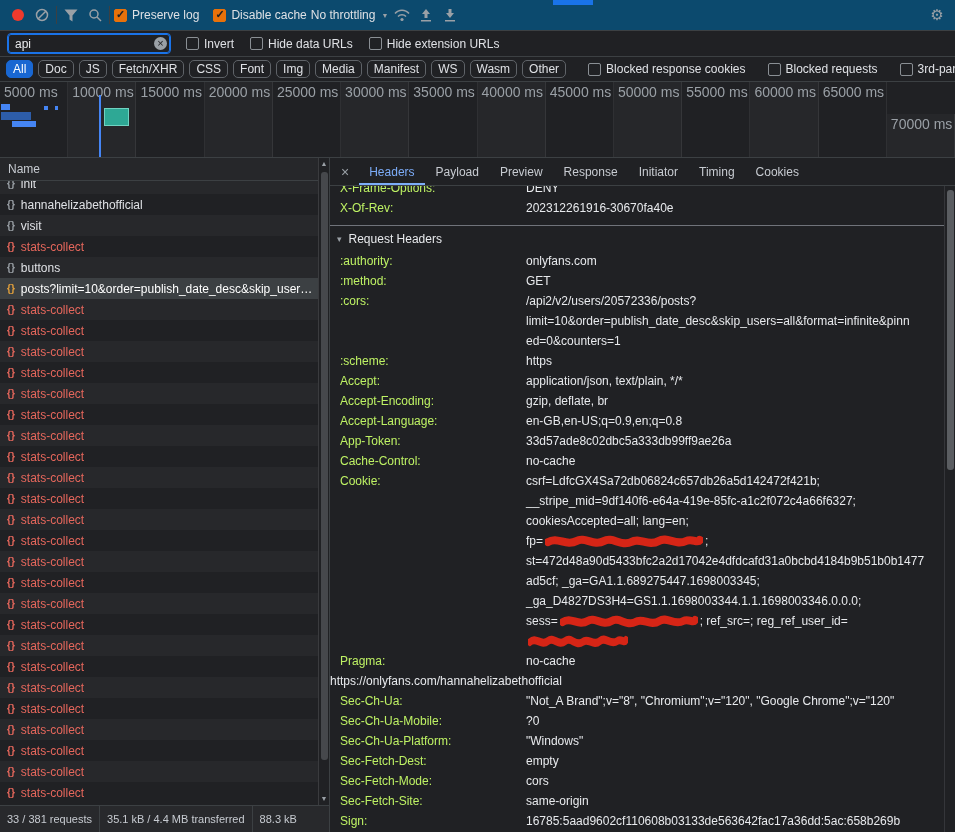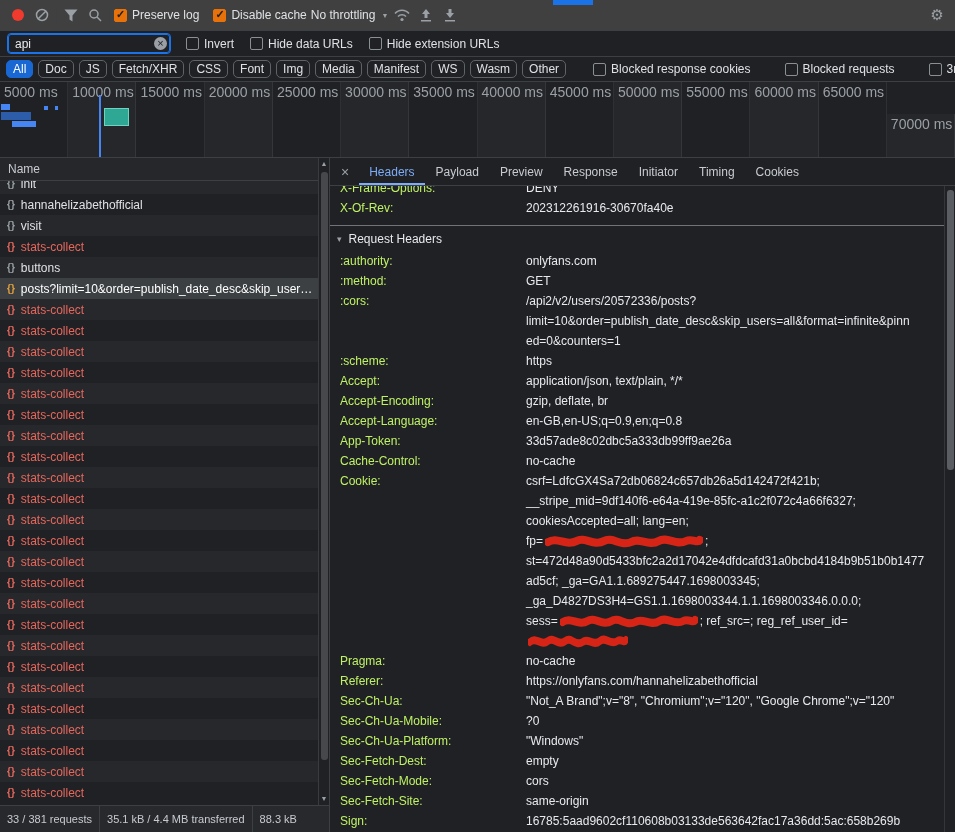--- a/index.html
+++ b/index.html
@@ -1,43 +1,43 @@
 <!DOCTYPE html>
 <html><head>
 <meta charset="utf-8">
 <style>
   *{box-sizing:border-box;margin:0;padding:0}
   html,body{width:955px;height:832px;background:#202124;font-family:"Liberation Sans",sans-serif;font-size:12px;color:#e8eaed;overflow:hidden}
   #root{position:relative;width:955px;height:832px;background:#202124;overflow:hidden}
 
   
-  .toolbar{position:absolute;left:0;top:0;width:955px;height:31px;border-bottom:1px solid #3c4043;display:flex;align-items:center;gap:4px;padding:0 8px;background:#404040}
+  .toolbar{position:absolute;left:0;top:0;width:955px;height:31px;border-bottom:1px solid #3c4043;display:flex;align-items:center;gap:4px;padding:0 8px;background:#0c4a6e}
   .icon-btn{width:20px;height:20px;display:flex;align-items:center;justify-content:center;color:#9aa0a6;flex:0 0 auto;cursor:pointer}
   .rec-dot{width:12px;height:12px;border-radius:50%;background:#ef3a2d}
   .vdiv{width:1px;height:18px;background:#3c4043;flex:0 0 auto}
   .cb-item{display:flex;align-items:center;gap:5px;color:#dfe1e5;white-space:nowrap}
   .cb{width:13px;height:13px;border:1px solid #8a8f94;border-radius:2px;position:relative;background:transparent;flex:0 0 auto}
   .cb.checked{background:#e8710a;border-color:#e8710a}
   .cb.checked::after{content:"✓";position:absolute;left:1px;top:-1.5px;font-size:11px;font-weight:bold;color:#202124}
   .throttle{display:flex;align-items:center;gap:6px;color:#dfe1e5;white-space:nowrap;cursor:pointer}
   .caret{font-size:7px;color:#9aa0a6}
   .gear{margin-left:auto;font-size:15px}
   .blue-strip{position:absolute;left:553px;top:0;width:40px;height:5px;background:#1a73e8;z-index:6}
 
   
   .filter-row{position:absolute;top:31px;left:0;width:955px;height:26px;border-bottom:1px solid #3c4043;display:flex;align-items:center;gap:16px;padding:0 8px;background:#202124}
   .filter-input-wrap{position:relative;width:162px;height:19px;flex:0 0 auto}
   .filter-input{width:100%;height:100%;background:#202124;border:1px solid #1a73e8;outline:1px solid #1a73e8;border-radius:3px;color:#e8eaed;padding:0 18px 0 6px;font-family:"Liberation Sans",sans-serif;font-size:12px}
   .clear-x{position:absolute;right:3px;top:3px;width:13px;height:13px;border-radius:50%;background:#9aa0a6;color:#202124;font-size:11px;line-height:12px;text-align:center;cursor:pointer}
 
   
-  .pills-row{position:absolute;top:57px;left:0;width:955px;height:25px;border-bottom:1px solid #3c4043;display:flex;align-items:center;gap:5px;padding:0 6px;background:#202124;overflow:hidden}
+  .pills-row{position:absolute;top:57px;left:0;width:955px;height:25px;border-bottom:1px solid #3c4043;display:flex;align-items:center;gap:12px;padding:0 6px;background:#202124;overflow:hidden}
   .pill{border:1px solid #5f6368;border-radius:5px;padding:1px 6px;color:#dfe1e5;white-space:nowrap;cursor:pointer}
   .pill.selected{background:#1967d2;border-color:#1967d2;color:#ffffff}
-  .pills-row .cb-item{margin-left:22px}
+  .pills-row .cb-item{margin-left:10px}
 
   
   .overview{position:absolute;top:82px;left:0;width:955px;height:76px;border-bottom:1px solid #3c4043;overflow:hidden;background:#202124}
   .ov-col{position:absolute;top:0;bottom:0;border-right:1px solid rgba(255,255,255,0.07)}
   .ov-col.alt{background:rgba(255,255,255,0.028)}
   .ov-label{position:absolute;top:2px;left:4px;font-size:14px;color:#9aa0a6;white-space:nowrap}
   .ov-bar{position:absolute}
 
   
   .left-panel{position:absolute;top:158px;left:0;width:330px;height:647px;border-right:1px solid #3c4043;overflow:hidden;background:#202124}
@@ -473,21 +473,20 @@
                 </svg><span>; ref_src=; reg_ref_user_id=</span><svg class="redact" width="100" height="14" viewBox="0 0 150 14" preserveAspectRatio="none">
                   <path d="M3 8 C12 2 20 13 30 7 C38 2 46 13 56 7 C64 2 72 13 82 8 C90 3 98 13 108 7 C116 2 124 12 134 7 C140 4 145 10 147 6" stroke="#d62516" stroke-width="8" fill="none" stroke-linecap="round"></path>
                 </svg></div>
             </div>
           </div>
           <div class="hdr-row">
             <div class="hdr-name">Pragma:</div>
             <div class="hdr-val">no-cache</div>
           </div>
           <div class="hdr-row">
-            <div class="hdr-name">Referer:</div>
             <div class="hdr-val">https://onlyfans.com/hannahelizabethofficial</div>
           </div>
           <div class="hdr-row">
             <div class="hdr-name">Sec-Ch-Ua:</div>
             <div class="hdr-val">"Not_A Brand";v="8", "Chromium";v="120", "Google Chrome";v="120"</div>
           </div>
           <div class="hdr-row">
             <div class="hdr-name">Sec-Ch-Ua-Mobile:</div>
             <div class="hdr-val">?0</div>
           </div>

